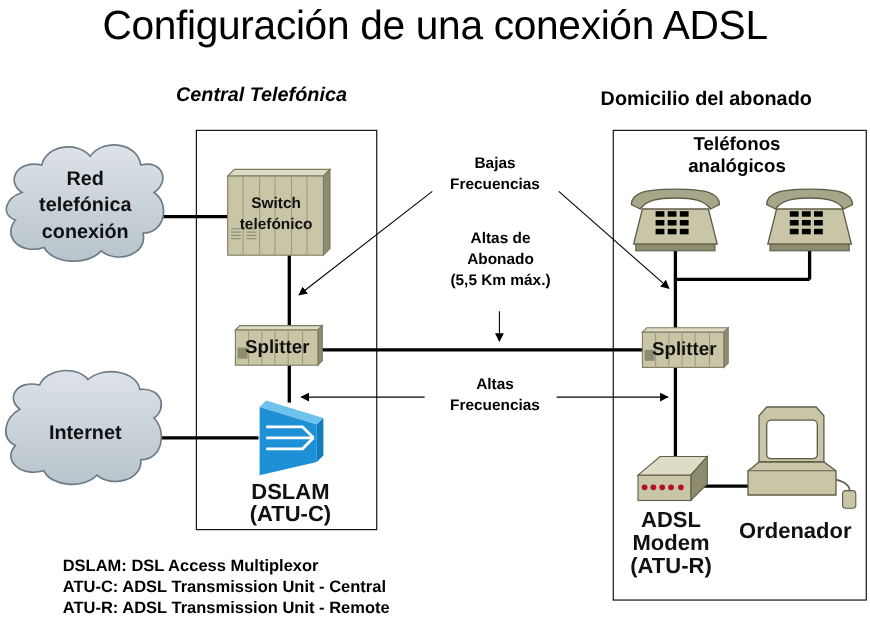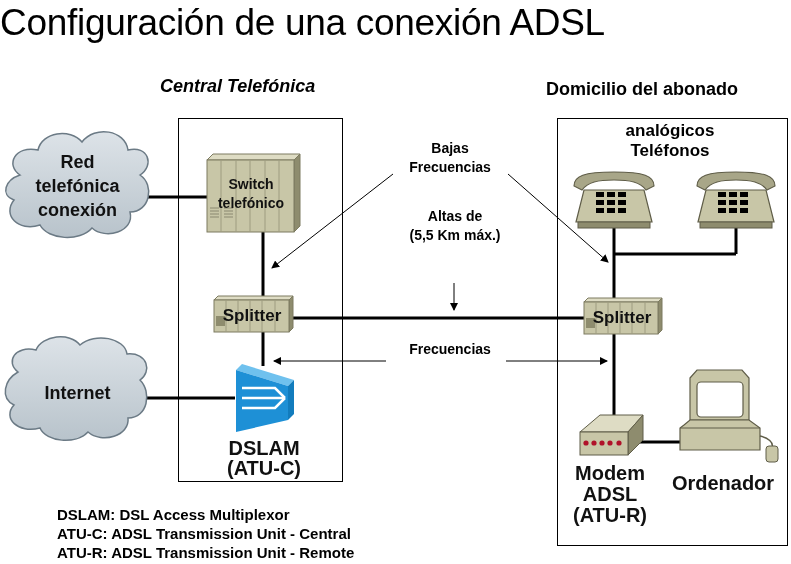--- a/index.html
+++ b/index.html
@@ -1,18 +1,18 @@
 <!DOCTYPE html>
 <html><head>
 <meta charset="utf-8">
 <style>
   html, body { margin:0; padding:0; background:#ffffff; }
   body { width:791px; height:564px; position:relative; overflow:hidden; font-family:"Liberation Sans", sans-serif; color:#000; }
   .abs { position:absolute; }
-  .title { left:0; top:2px; width:791px; text-align:left; font-size:37px; font-weight:normal; letter-spacing:-0.3px; padding-left:-10px; }
+  .title { left:0; top:2px; width:791px; text-align:center; font-size:37px; font-weight:normal; letter-spacing:-0.3px; padding-left:-10px; }
   .sec-title { font-weight:bold; font-size:18px; }
   .lbl { font-weight:bold; font-size:16px; text-align:center; line-height:20px; }
   .lbl-sm { font-weight:bold; font-size:14px; text-align:center; line-height:19px; }
   .box { border:1px solid #000; }
   .cloud-text { font-weight:bold; font-size:18px; text-align:center; line-height:24px; color:#111; }
   .legend { font-weight:bold; font-size:15px; line-height:19px; }
   svg.diagram { position:absolute; left:0; top:0; }
   .dev-label { font-weight:bold; font-size:20px; text-align:center; color:#111; }
 </style>
 </head>
@@ -203,34 +203,36 @@
   <div>DSLAM</div>
   <div>(ATU-C)</div>
 </div>
 
 <div class="abs lbl-sm" style="left:390px; top:139px; width:120px;">
   <div>Bajas</div>
   <div>Frecuencias</div>
 </div>
 <div class="abs lbl-sm" style="left:390px; top:207px; width:130px;">
   <div>Altas de</div>
+  <div>Abonado</div>
   <div>(5,5 Km máx.)</div>
 </div>
 <div class="abs lbl-sm" style="left:390px; top:340px; width:120px;">
+  <div>Altas</div>
   <div>Frecuencias</div>
 </div>
 
 <div class="abs lbl" style="left:600px; top:121px; width:140px; font-size:17px;">
+  <div>Teléfonos</div>
   <div>analógicos</div>
-  <div>Teléfonos</div>
 </div>
 <div class="abs dev-label" style="left:582px; top:308px; width:80px; font-size:17px;">Splitter</div>
 <div class="abs dev-label" style="left:565px; top:463px; width:90px; line-height:21px;">
+  <div>ADSL</div>
   <div>Modem</div>
-  <div>ADSL</div>
   <div>(ATU-R)</div>
 </div>
 <div class="abs dev-label" style="left:668px; top:472px; width:110px;text-align:center;">Ordenador</div>
 
 <div class="abs legend" style="left:57px; top:505px;">
   <div>DSLAM: DSL Access Multiplexor</div>
   <div>ATU-C: ADSL Transmission Unit - Central</div>
   <div>ATU-R: ADSL Transmission Unit - Remote</div>
 </div>
 

